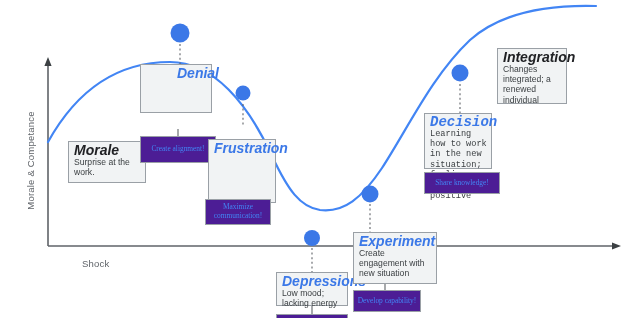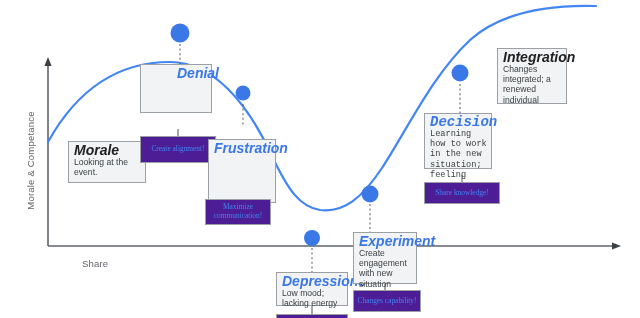--- a/index.html
+++ b/index.html
@@ -112,53 +112,53 @@
     <g>
       <circle cx="180" cy="33" r="9.5" fill="#3b78e7"></circle>
       <circle cx="243" cy="93" r="7.5" fill="#3b78e7"></circle>
       <circle cx="312" cy="238" r="8" fill="#3b78e7"></circle>
       <circle cx="370" cy="194" r="8.5" fill="#3b78e7"></circle>
       <circle cx="460" cy="73" r="8.5" fill="#3b78e7"></circle>
     </g>
   </svg>
 
   <div class="axis-label" id="ylab">Morale &amp; Competance</div>
-  <div class="axis-label" id="xlab">Share</div>
+  <div class="axis-label" id="xlab">Shock</div>
 
   <div class="box dark" style="left:68px;top:141px;width:78px;height:42px;">
     <span class="ttl">Morale</span>
-    <span>Looking at the event.</span>
+    <span>Surprise at the work.</span>
   </div>
 
   <div class="box blue" style="left:140px;top:64px;width:72px;height:49px;padding-left:36px;">
     <span class="ttl">Denial</span>
   </div>
   <div class="action" style="left:140px;top:136px;width:76px;height:27px;">Create alignment!</div>
 
   <div class="box blue" style="left:208px;top:127px;width:68px;height:64px;margin-top:12px;">
     <span class="ttl">Frustration</span>
   </div>
   <div class="action" style="left:205px;top:199px;width:66px;height:26px;">Maximize communication!</div>
 
   <div class="box blue" style="left:276px;top:272px;width:72px;height:34px;">
     <span class="ttl">Depressions</span>
     <span>Low mood; lacking energy</span>
   </div>
 
-  <div class="box blue" style="left:353px;top:232px;width:64px;height:52px;">
+  <div class="box blue" style="left:353px;top:232px;width:84px;height:52px;">
     <span class="ttl">Experiment</span>
     <span>Create engagement with new situation</span>
   </div>
-  <div class="action" style="left:353px;top:290px;width:68px;height:22px;">Changes capability!</div>
+  <div class="action" style="left:353px;top:290px;width:68px;height:22px;">Develop capability!</div>
 
   <div class="box blue" style="left:424px;top:113px;width:68px;height:56px;font-family:Liberation Mono, monospace;">
     <span class="ttl">Decision</span>
     <span>Learning how to work in the new situation; feeling more positive</span>
   </div>
-  <div class="action" style="left:424px;top:182px;width:76px;height:22px;">Share knowledge!</div>
+  <div class="action" style="left:424px;top:172px;width:76px;height:22px;">Share knowledge!</div>
 
   <div class="box dark" style="left:497px;top:48px;width:70px;height:56px;">
     <span class="ttl">Integration</span>
     <span>Changes integrated; a renewed individual</span>
   </div>
 
   <div class="action" style="left:276px;top:314px;width:72px;height:14px;"></div>
 
 </div>
 

